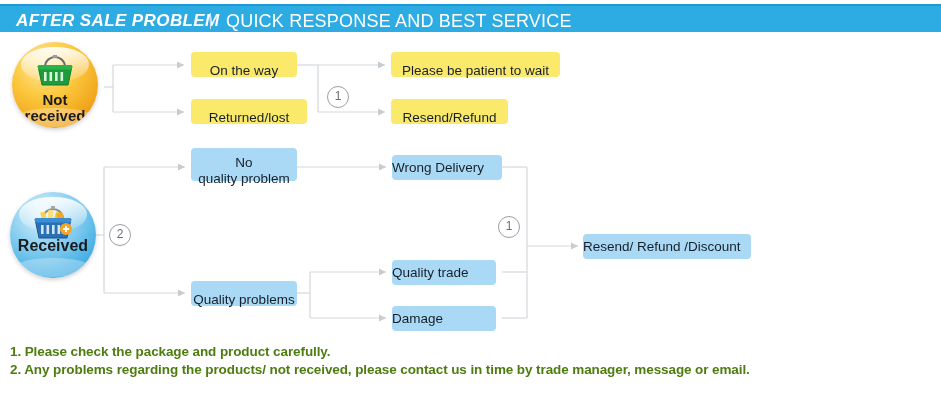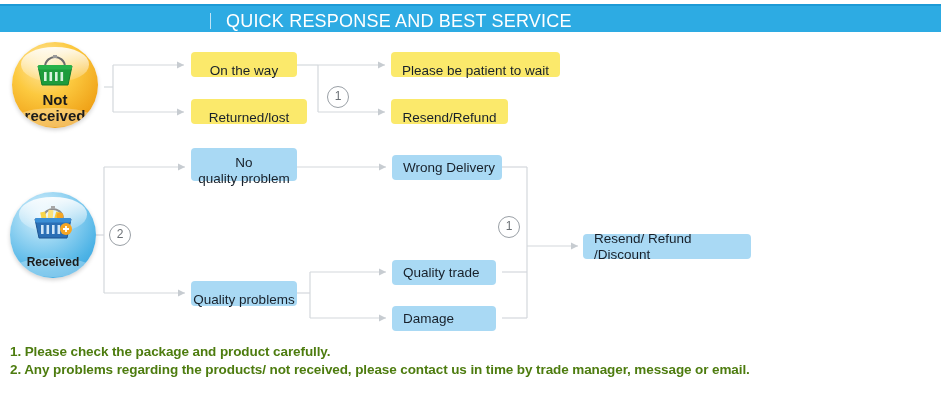--- a/index.html
+++ b/index.html
@@ -111,22 +111,22 @@
     top: 50px;
     font-size: 15px;
   }
   #badge-received {
     left: 10px;
     top: 192px;
     background: radial-gradient(circle at 38% 26%, #dff3fd 0%, #96d4f2 34%, #4fb4e6 70%, #2c9ad9 100%);
     box-shadow: 0 2px 4px rgba(0,0,0,0.18);
   }
   #badge-received .label {
-    top: 64px;
-    font-size: 12px;
+    top: 46px;
+    font-size: 16px;
   }
 
   .badge-icon {
     position: absolute;
     left: 50%;
     transform: translateX(-50%);
     top: 12px;
     z-index: 3;
   }
 
@@ -145,21 +145,21 @@
   }
   .fbox.blue {
     background: #a9d9f4;
   }
   .fbox .txt {
     width: 100%;
     font-size: 13.5px;
     white-space: pre-line;
   }
   .fbox.center .txt { text-align: center; margin-top: 13px; }
-  .fbox.left .txt { text-align: left; padding-left: 11px; }
+  .fbox.left .txt { text-align: left; }
 
   
   #connectors {
     position: absolute;
     left: 0;
     top: 0;
     width: 941px;
     height: 403px;
     pointer-events: none;
   }
@@ -190,20 +190,21 @@
   }
   #note-1 { top: 344px; }
   #note-2 { top: 362px; }
 </style>
 </head>
 <body>
 
 <div id="page">
 
   <div id="header-bar">
+    <div id="header-title">AFTER SALE PROBLEM</div>
     <div id="header-divider"></div>
     <div id="header-subtitle">QUICK RESPONSE AND BEST SERVICE</div>
   </div>
 
   <svg id="connectors" viewBox="0 0 941 403" xmlns="http://www.w3.org/2000/svg">
     <defs>
       <marker id="arrow" markerWidth="7" markerHeight="7" refX="6" refY="3" orient="auto">
         <path d="M0,0 L6,3 L0,6 z" fill="#c7ccd1"></path>
       </marker>
     </defs>

